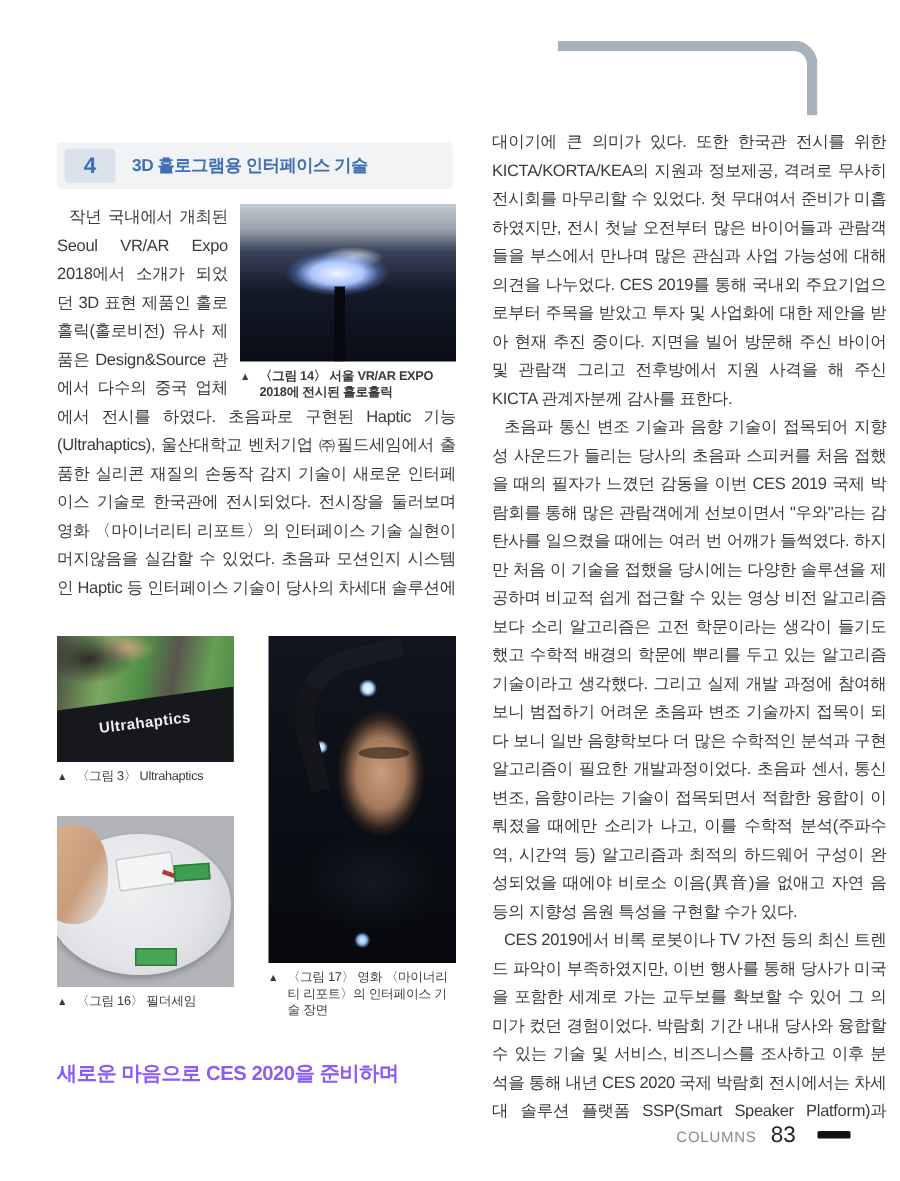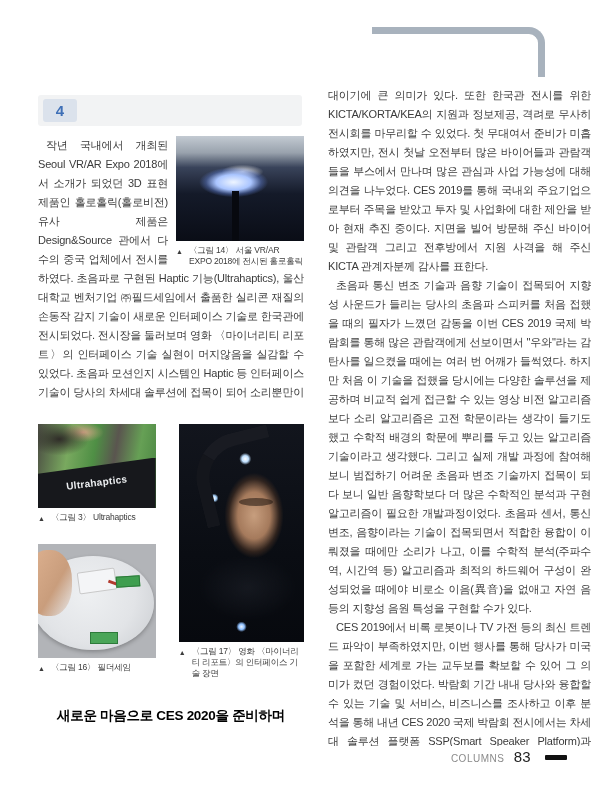--- a/index.html
+++ b/index.html
@@ -38,21 +38,21 @@
   .p1-wrap{height:262px;overflow:hidden;}
   
   .fig{display:block;}
   .fig-photo{width:100%;position:relative;overflow:hidden;}
   .caption{
     position:relative;padding-left:13px;font-size:8.5px;line-height:11px;
     color:#3b3b3b;letter-spacing:-0.2px;margin-top:4px;text-align:left;text-indent:0;
   }
   .caption .marker{position:absolute;left:0;top:1px;font-size:7px;color:#3b3b3b;}
   .fig14-float{
-    float:right;width:128px;margin-left:8px;margin-bottom:2px;
+    float:right;width:144px;margin-left:8px;margin-bottom:2px;font-weight:bold;
   }
   .photo14{
     height:105px;
     background:
       radial-gradient(ellipse 46px 20px at 45% 44%, #eef5ff 0%, #aac5ff 38%, rgba(95,125,205,0.45) 60%, rgba(0,0,0,0) 75%),
       radial-gradient(ellipse 30px 10px at 52% 34%, rgba(255,255,255,0.9), rgba(255,255,255,0) 70%),
       linear-gradient(180deg, #c3cad2 0%, #99a2ad 16%, #39435a 30%, #141a29 55%, #0a0d16 100%);
   }
   .photo14-pole{
     position:absolute;left:44%;bottom:0;width:7px;height:48%;background:#07090f;
@@ -116,21 +116,21 @@
     position:absolute;top:4%;left:14%;width:55%;height:34%;
     border-left:13px solid #14161c;border-top:13px solid #191b22;
     border-top-left-radius:46px;transform:rotate(-14deg);
   }
   .brow17{
     position:absolute;top:34%;left:48%;width:34px;height:8px;border-radius:50%;
     background:rgba(30,20,14,0.55);
   }
   
   .subheading{
-    margin-top:28px;text-align:center;color:#000000;font-size:13.5px;font-weight:bold;
+    margin-top:28px;color:#8b5cf6;font-size:13.5px;font-weight:bold;
     letter-spacing:-0.3px;
   }
   .closing-line{margin-top:7px;}
   
   .footer{
     position:absolute;top:748px;left:301px;width:266px;text-align:right;white-space:nowrap;
   }
   .footer-label{font-size:10px;color:#8a8a8a;letter-spacing:0.5px;}
   .footer-page{font-size:15px;color:#222222;margin-left:5px;}
   .footer-dash{
@@ -138,20 +138,21 @@
     margin-left:10px;vertical-align:2px;
   }
 </style>
 </head>
 <body>
 
 <div class="decor-corner"></div>
 
 <div class="section-header">
   <div class="section-num">4</div>
+  <div class="section-title">3D 홀로그램용 인터페이스 기술</div>
 </div>
 
 <div class="col-left">
   <div class="p1-wrap">
     <div class="fig14-float fig">
       <div class="fig-photo photo14">
         <div class="photo14-pole"></div>
       </div>
       <div class="caption">
         <span class="marker">▲</span><span>〈그림 14〉 서울 VR/AR EXPO 2018에 전시된 홀로홀릭</span>

